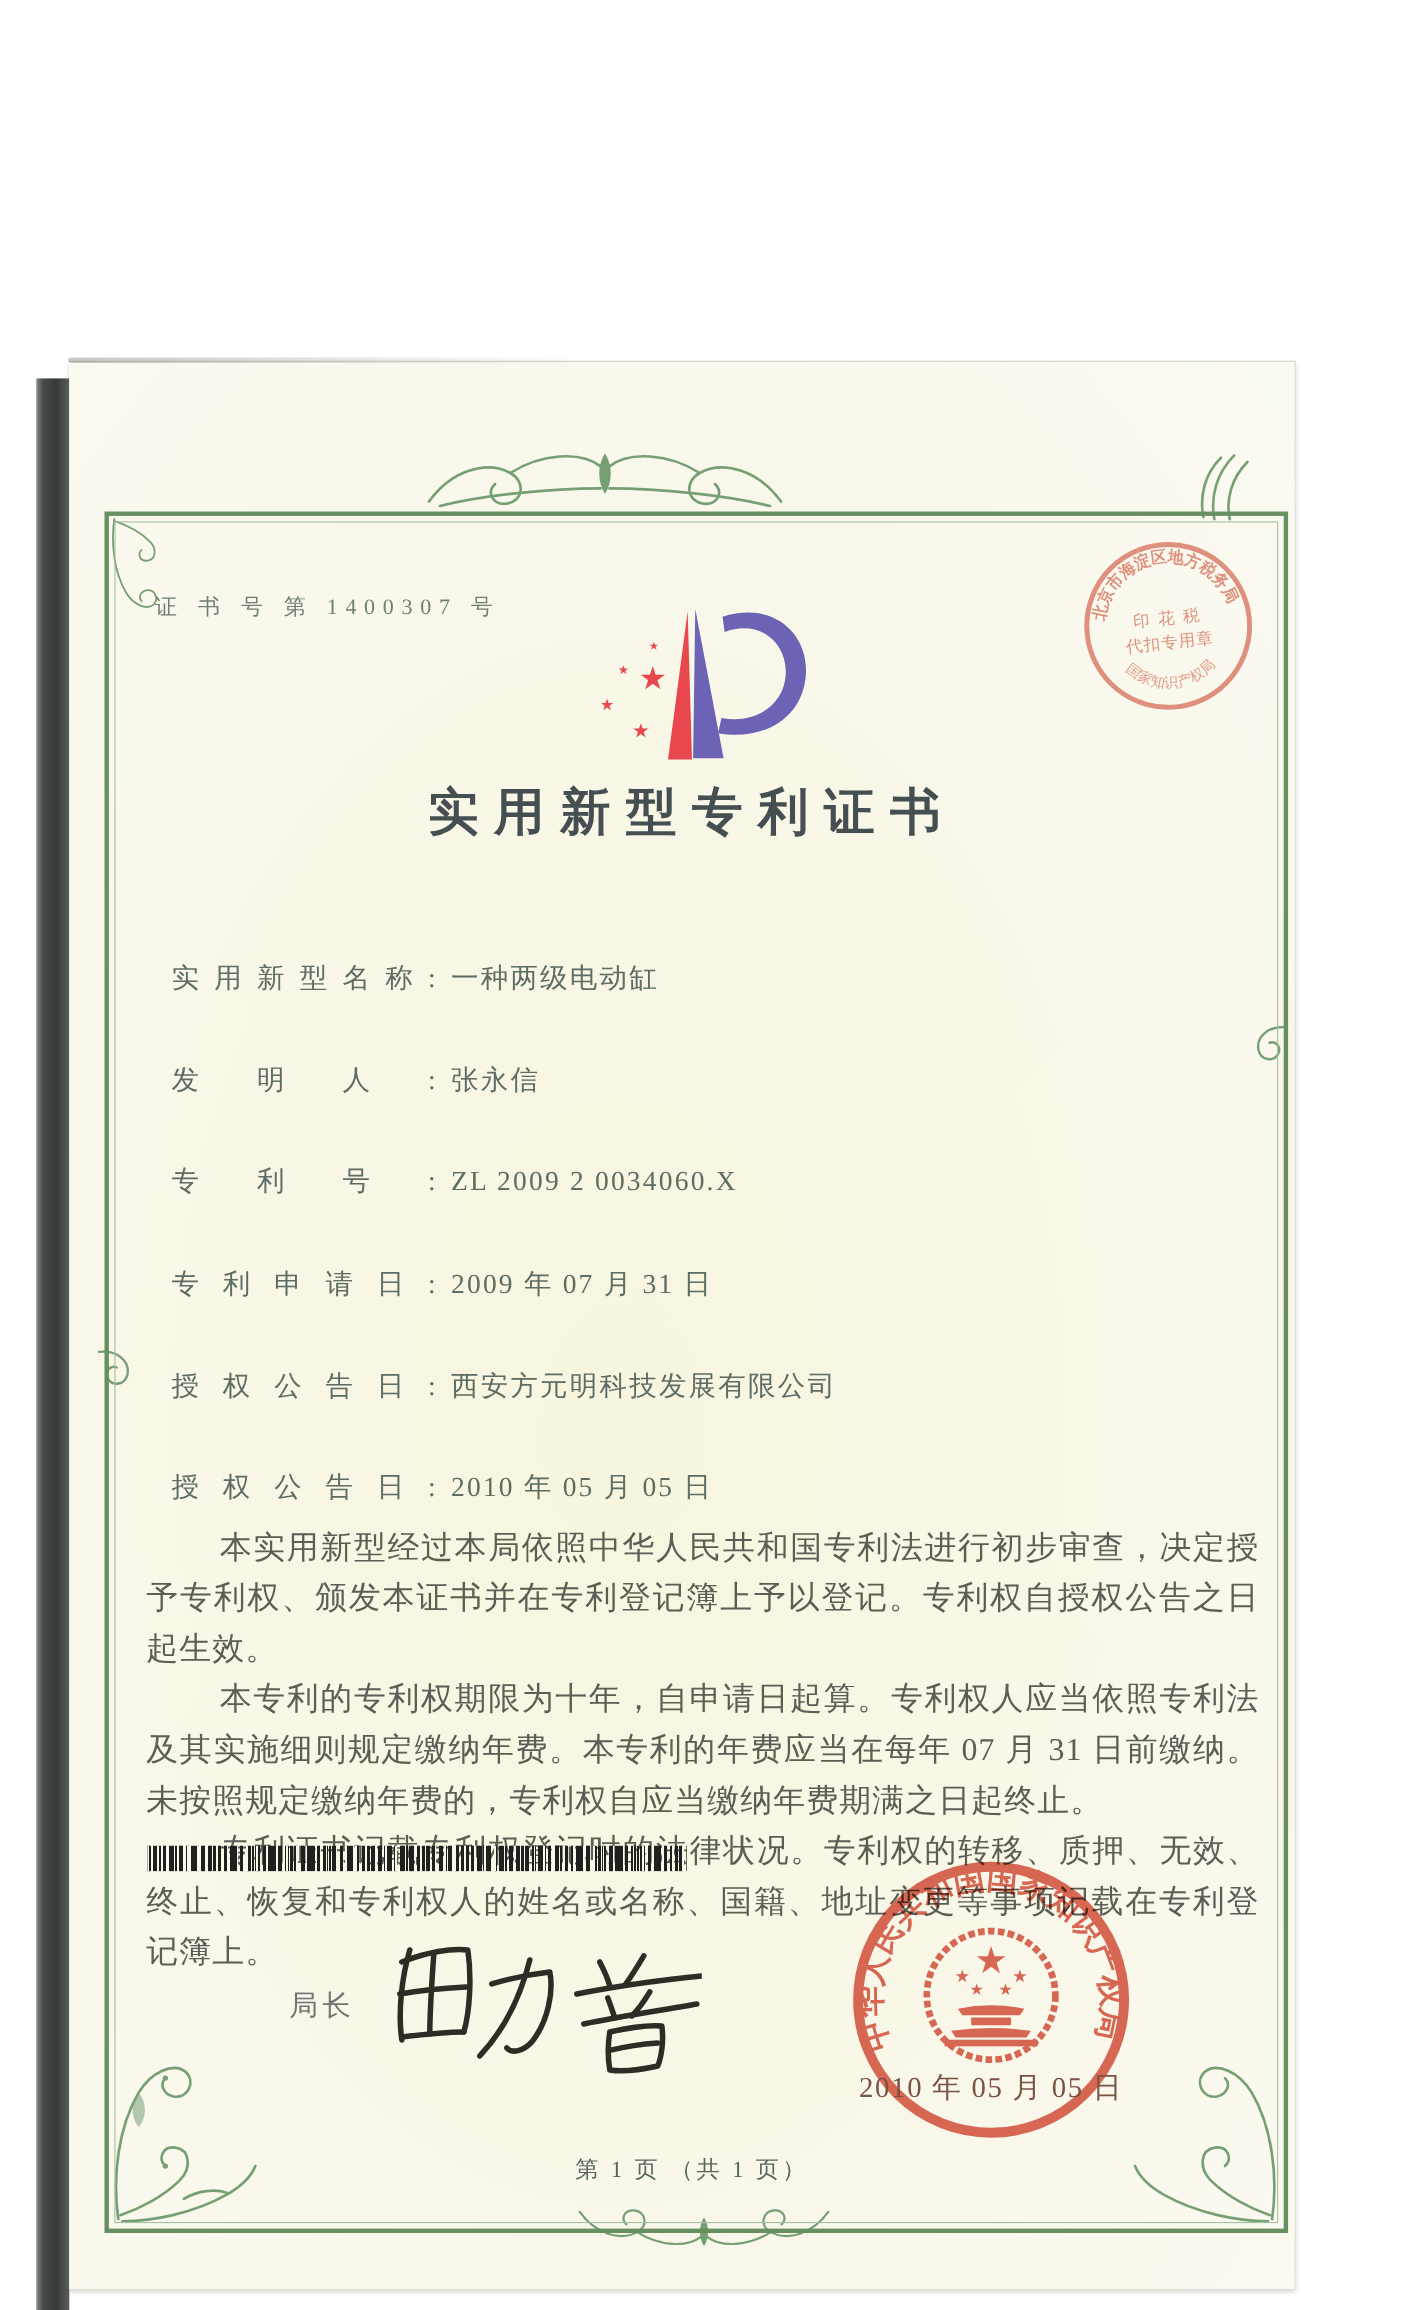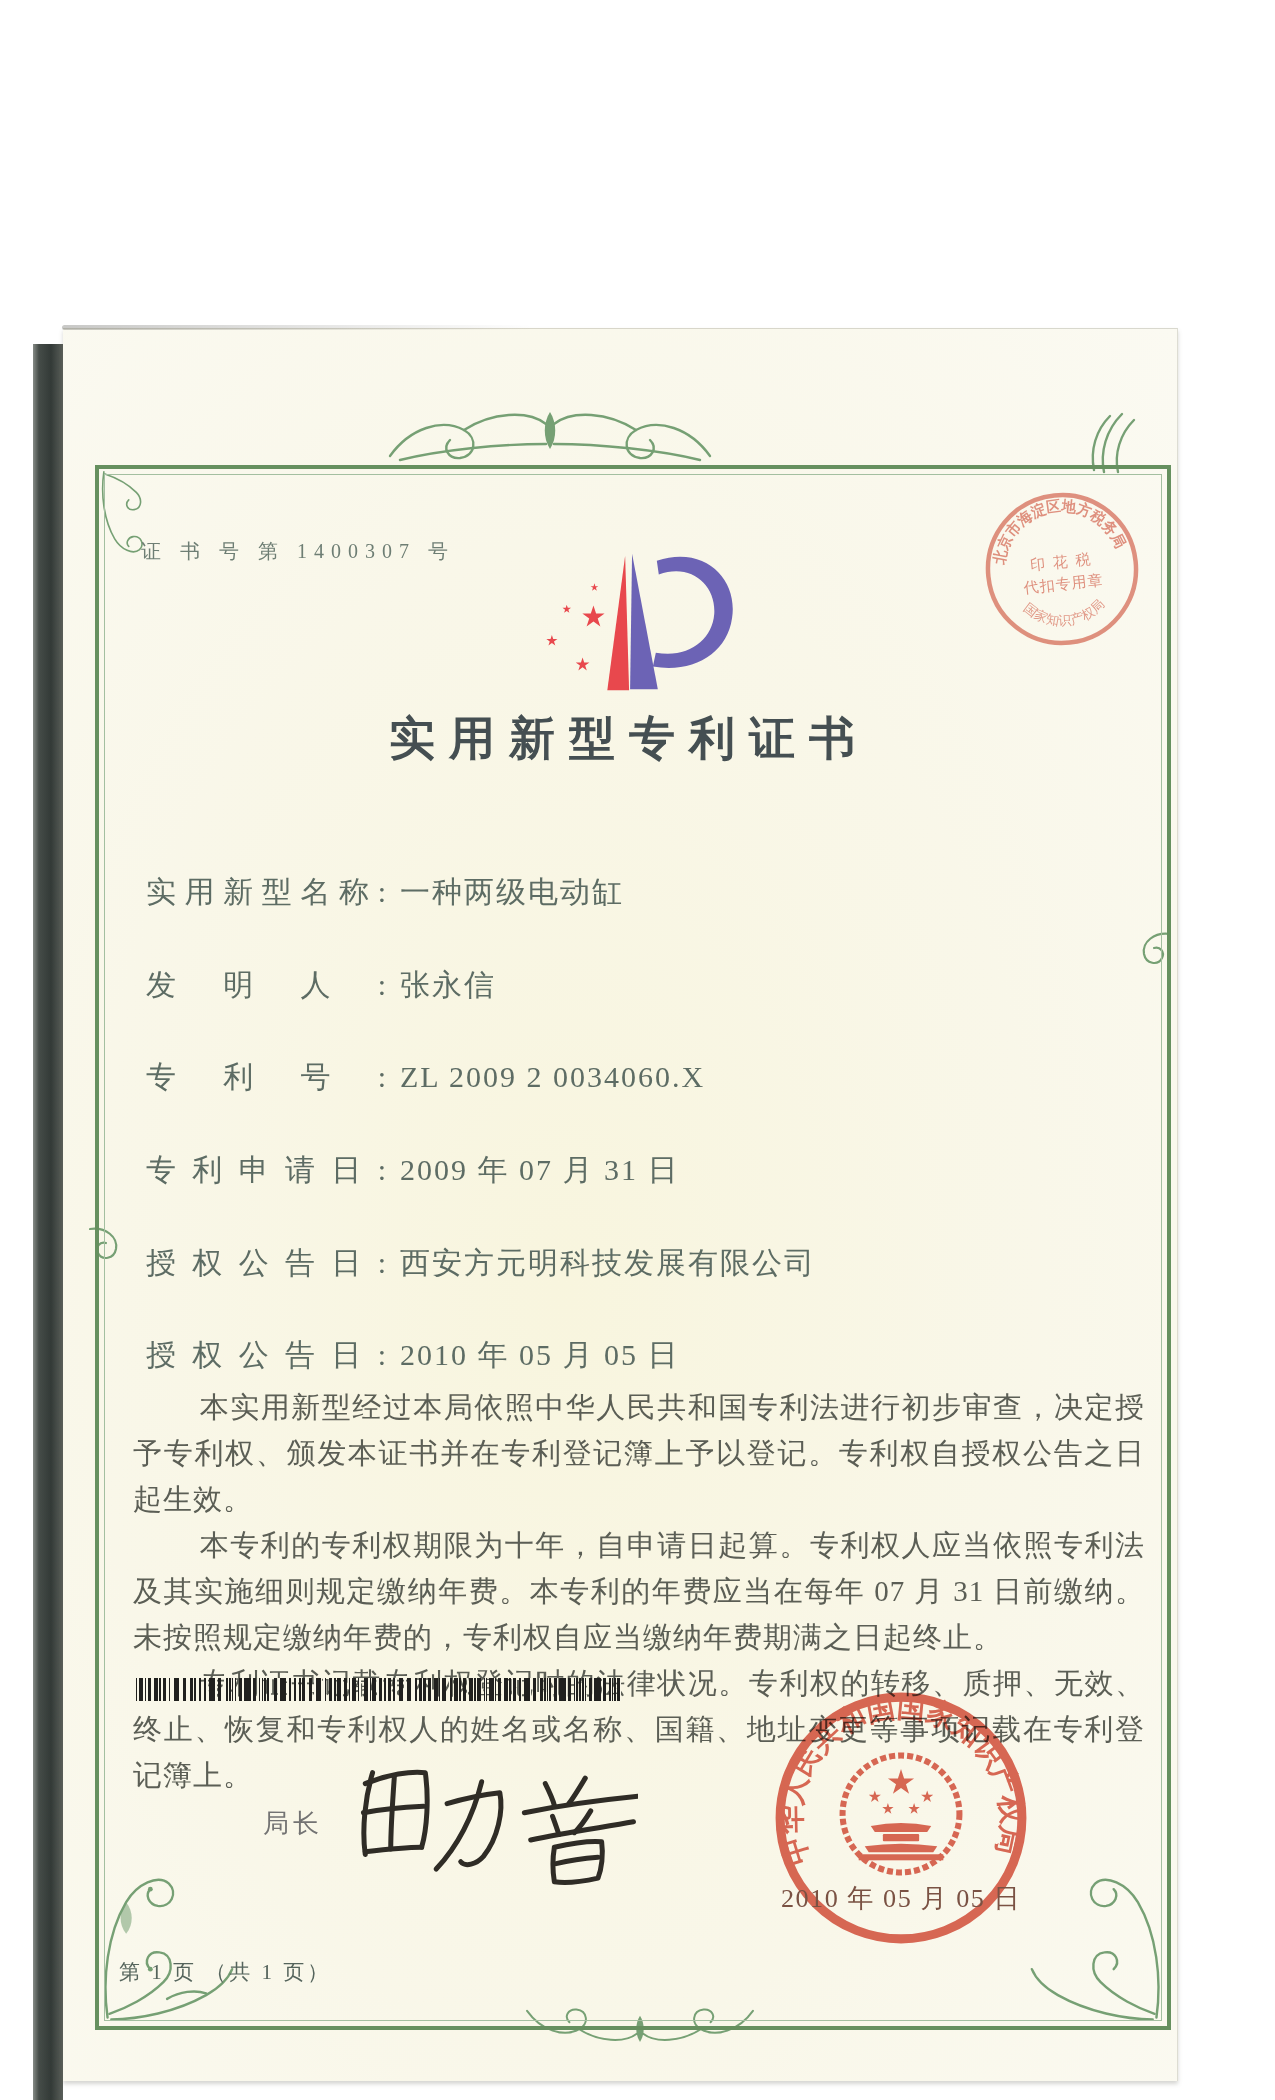--- a/index.html
+++ b/index.html
@@ -15,40 +15,40 @@
         box-shadow:0 3px 4px rgba(90,90,80,.25);}
   .frame{position:absolute;left:95px;top:465px;width:1068px;height:1557px;
         border:4px solid #66905f;}
   .frame::after{content:"";position:absolute;inset:5px;border:1px solid #a3bfa0;}
   .ornament{position:absolute;}
   .cert-number{position:absolute;left:141px;top:538px;font-size:20px;letter-spacing:7px;
         color:#6e7e74;}
   .logo{position:absolute;left:540px;top:546px;width:198px;height:160px;}
   .title{position:absolute;left:95px;top:708px;width:1068px;text-align:center;
         font-size:46px;font-weight:bold;letter-spacing:14px;color:#454f52;}
-  .field-row{position:absolute;left:146px;font-size:30px;color:#5d6c64;white-space:nowrap;}
+  .field-row{position:absolute;left:156px;font-size:25px;color:#5d6c64;white-space:nowrap;}
   .field-label{display:inline-block;width:240px;text-align:justify;text-align-last:justify;}
   .field-value{margin-left:14px;letter-spacing:2px;}
   .paragraphs{position:absolute;left:133px;top:1384px;width:1012px;font-size:29px;
         line-height:46px;color:#5b5e55;text-align:justify;letter-spacing:1px;}
   .paragraphs p{margin:0;text-indent:2.3em;}
   .barcode{position:absolute;left:134px;top:1678px;width:490px;height:23px;
         background-image:
           repeating-linear-gradient(90deg, rgba(249,247,233,1) 0 1.5px, transparent 1.5px 9px),
           repeating-linear-gradient(90deg, #20201e 0 2px, transparent 2px 5px),
           repeating-linear-gradient(90deg, #20201e 0 3px, transparent 3px 7px);}
   .director-label{position:absolute;left:263px;top:1806px;font-size:26px;color:#737373;
         letter-spacing:4px;}
   .signature{position:absolute;left:338px;top:1756px;width:300px;height:137px;}
   .seal-official{position:absolute;left:765px;top:1682px;width:272px;height:272px;
         mix-blend-mode:multiply;}
   .seal-tax{position:absolute;left:982px;top:489px;width:160px;height:160px;
         mix-blend-mode:multiply;}
-  .page-footer{position:absolute;left:95px;top:1958px;width:1068px;text-align:left;
-        font-size:21px;letter-spacing:3px;color:#55645c;padding-left:24px;}
+  .page-footer{position:absolute;left:95px;top:1958px;width:1068px;text-align:center;
+        font-size:21px;letter-spacing:3px;color:#55645c;}
   .paper-curl{position:absolute;left:62px;top:325px;width:470px;height:5px;
         background:linear-gradient(90deg,rgba(100,100,95,.35),rgba(100,100,95,0));border-radius:3px;}
   svg text{font-family:"Liberation Serif","DejaVu Serif",serif;}
 </style>
 </head>
 <body>
 
 <div class="page">
 
   <svg width="0" height="0" style="position:absolute" aria-hidden="true">

